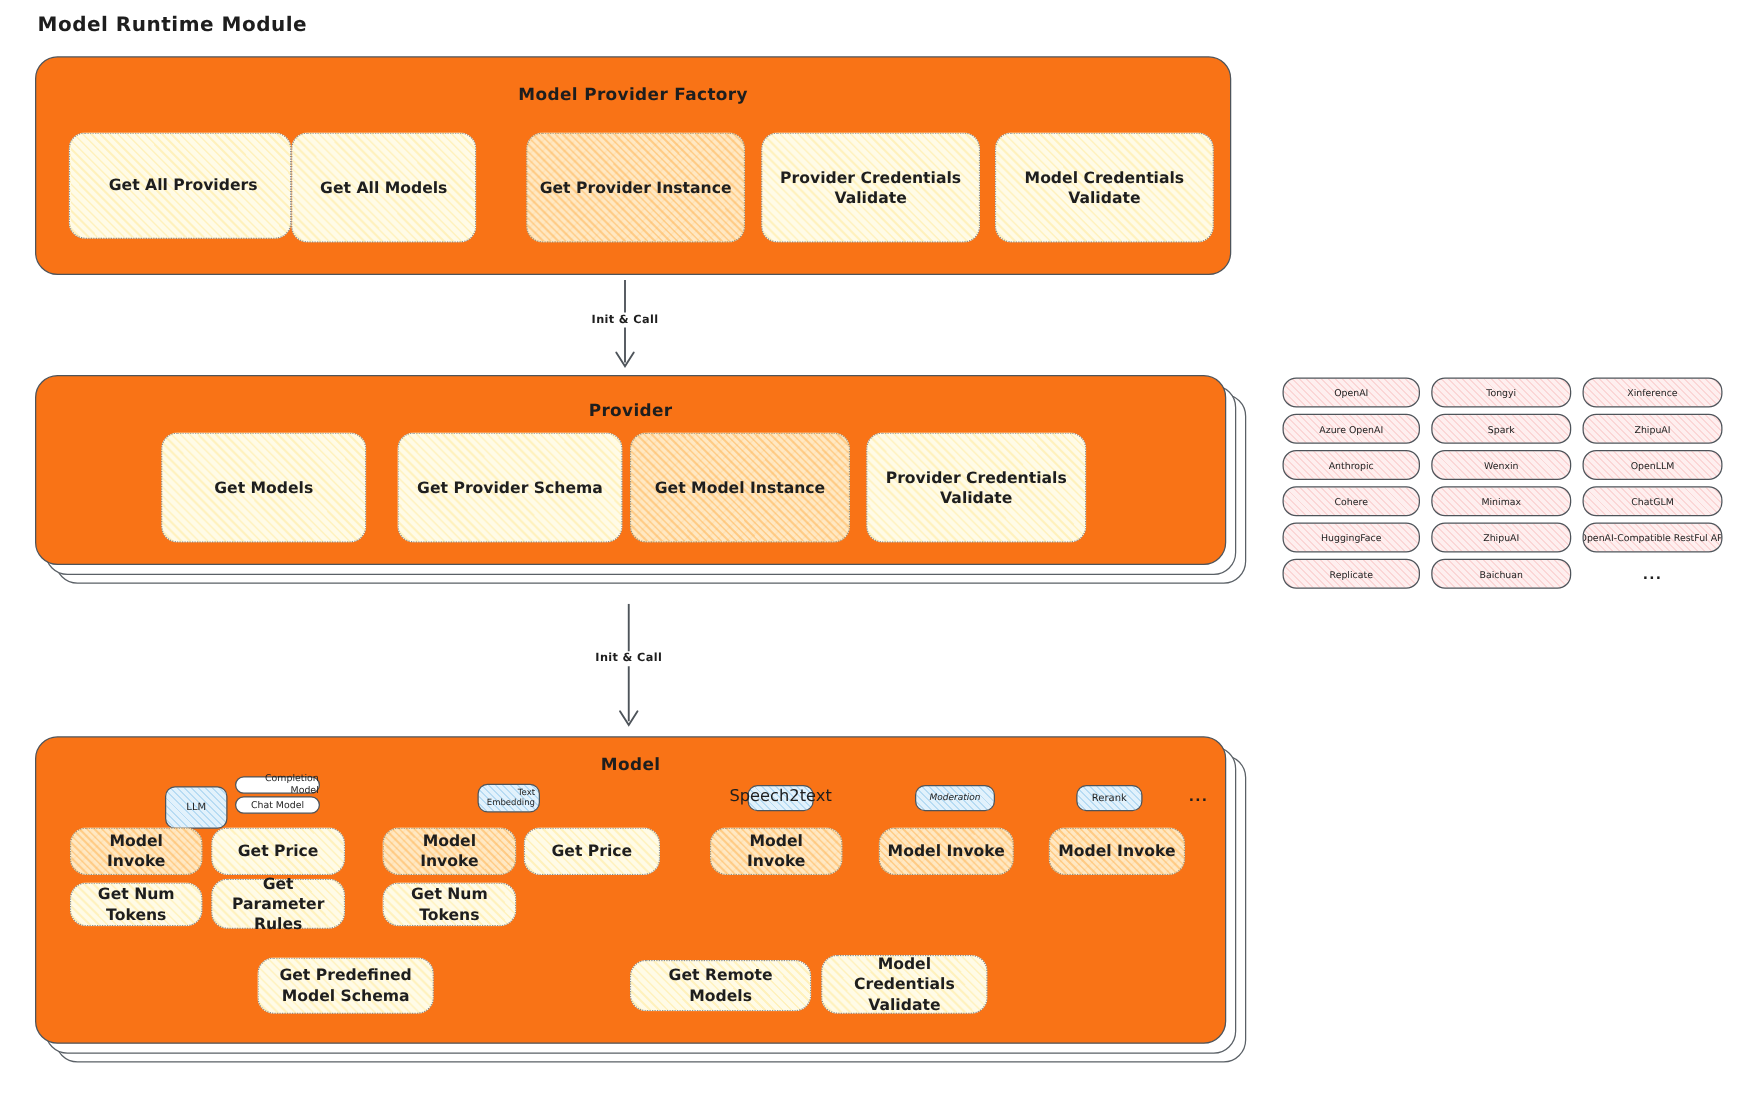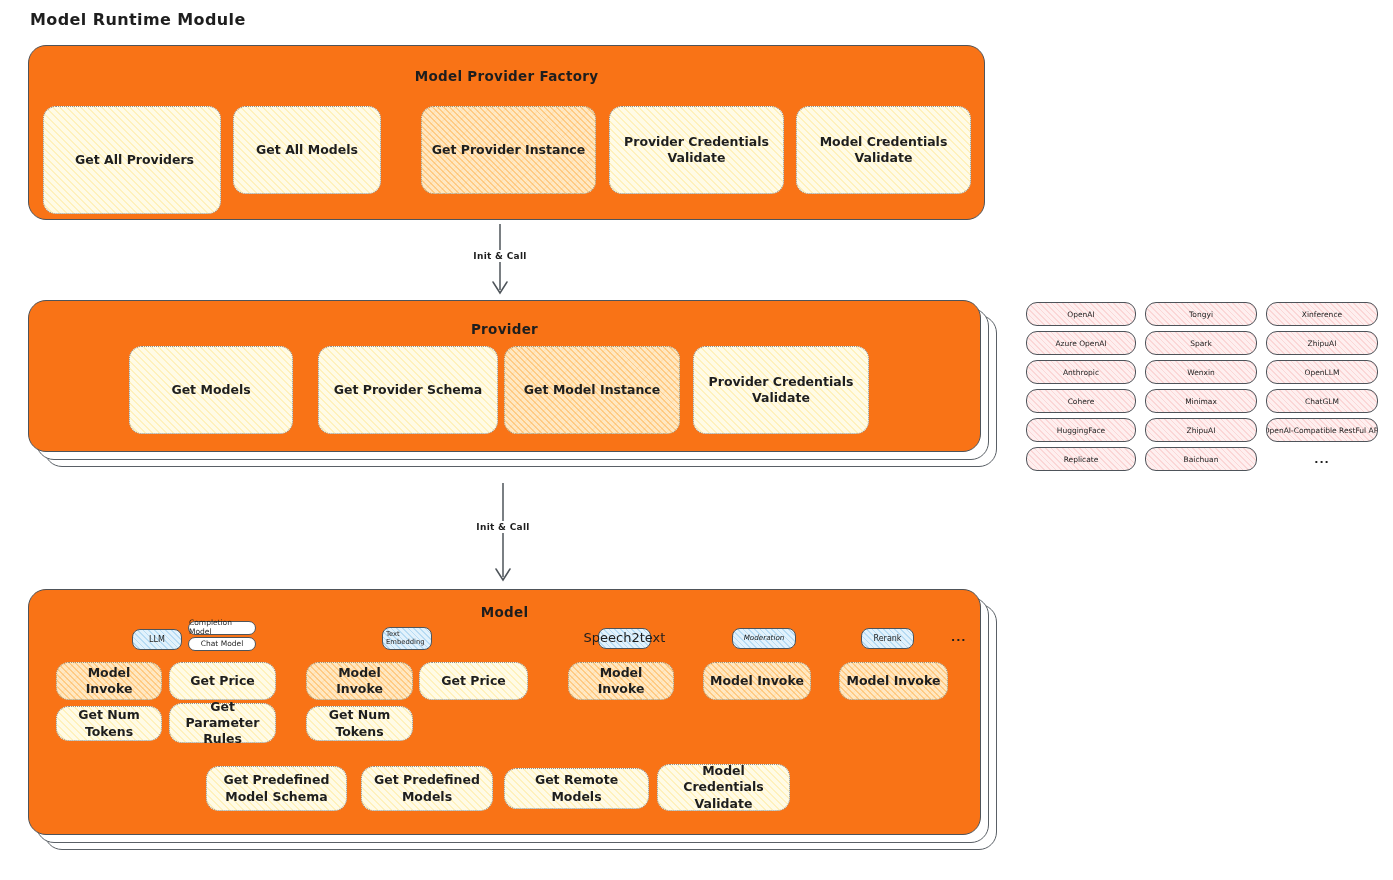--- a/index.html
+++ b/index.html
@@ -34,21 +34,21 @@
     background-color:#ffe9c4;
     background-image:
       repeating-linear-gradient(45deg, rgba(255,190,105,.7) 0px, rgba(255,190,105,.7) 1.4px, rgba(255,230,190,.45) 1.4px, rgba(255,230,190,.45) 4.2px),
       repeating-linear-gradient(135deg, rgba(255,200,125,.35) 0px, rgba(255,200,125,.35) 1px, rgba(255,236,205,.3) 1px, rgba(255,236,205,.3) 6px);
     border-color:#9a8succeed;
     border-color:#97917f;
   }
   
   .tag{
     position:absolute;box-sizing:border-box;border:1.4px solid #4e545a;border-radius:8px;
-    display:flex;align-items:center;justify-content:center;text-align:left;
+    display:flex;align-items:center;justify-content:center;text-align:right;
     font-size:8px;line-height:1.15;
     background-color:#e3f1fb;
     background-image:repeating-linear-gradient(45deg, rgba(140,198,235,.5) 0px, rgba(140,198,235,.5) 1.1px, rgba(225,242,252,.5) 1.1px, rgba(225,242,252,.5) 4px);
   }
   .tag.white{
     background:#ffffff;border-radius:7px;font-size:7.5px;border-width:1.3px;
   }
   
   .provider-grid{
     position:absolute;left:1026px;top:302px;z-index:2;
@@ -75,21 +75,21 @@
 </style>
 </head>
 <body>
 
 <div class="canvas">
 
   <div class="page-title">Model Runtime Module</div>
 
   <div class="frame" style="left:28px;top:45px;width:957px;height:175px;">
     <div class="frame-title" style="top:22px;">Model Provider Factory</div>
-    <div class="btn" style="left:14px;top:60px;width:178px;height:108px;padding-left:11px;">Get All Providers</div>
+    <div class="btn" style="left:26px;top:60px;width:178px;height:85px;padding-left:11px;">Get All Providers</div>
     <div class="btn" style="left:204px;top:60px;width:148px;height:88px;">Get All Models</div>
     <div class="btn highlight" style="left:392px;top:60px;width:175px;height:88px;">Get Provider Instance</div>
     <div class="btn" style="left:580px;top:60px;width:175px;height:88px;">Provider Credentials Validate</div>
     <div class="btn" style="left:767px;top:60px;width:175px;height:88px;">Model Credentials Validate</div>
   </div>
 
   <svg class="arrow" style="left:488px;top:224px;" width="24" height="72">
     <line x1="12" y1="0" x2="12" y2="66" stroke="#4e545a" stroke-width="1.5"></line>
     <path d="M5 58 L12 69 L19 58" fill="none" stroke="#4e545a" stroke-width="1.5" stroke-linecap="round"></path>
   </svg>
@@ -130,21 +130,21 @@
     <line x1="12" y1="0" x2="12" y2="94" stroke="#4e545a" stroke-width="1.5"></line>
     <path d="M5 86 L12 97 L19 86" fill="none" stroke="#4e545a" stroke-width="1.5" stroke-linecap="round"></path>
   </svg>
   <div class="arrow-label" style="left:503px;top:521px;">Init &amp; Call</div>
 
   <div class="stack" style="left:44px;top:604px;width:953px;height:246px;"></div>
   <div class="stack" style="left:36px;top:597px;width:953px;height:246px;"></div>
   <div class="frame" style="left:28px;top:589px;width:953px;height:246px;">
     <div class="frame-title" style="top:14px;">Model</div>
 
-    <div class="tag" style="left:103px;top:39px;width:50px;height:21px;">LLM</div>
+    <div class="tag" style="left:103px;top:39px;width:50px;height:34px;">LLM</div>
     <div class="tag white" style="left:159px;top:31px;width:68px;height:14px;">Completion Model</div>
     <div class="tag white" style="left:159px;top:47px;width:68px;height:14px;">Chat Model</div>
     <div class="tag" style="left:353px;top:37px;width:50px;height:23px;font-size:6.8px;padding:0 3px;">Text Embedding</div>
     <div class="tag" style="left:569px;top:38px;width:53px;height:21px;font-size:13px;">Speech2text</div>
     <div class="tag" style="left:703px;top:38px;width:64px;height:21px;font-size:7.2px;font-style:italic;">Moderation</div>
     <div class="tag" style="left:832px;top:38px;width:53px;height:21px;">Rerank</div>
     <div class="dots" style="left:922px;top:41px;">...</div>
 
     <div class="btn highlight" style="left:27px;top:72px;width:106px;height:38px;">Model Invoke</div>
     <div class="btn" style="left:140px;top:72px;width:107px;height:38px;">Get Price</div>
@@ -153,18 +153,17 @@
 
     <div class="btn highlight" style="left:277px;top:72px;width:107px;height:38px;">Model Invoke</div>
     <div class="btn" style="left:390px;top:72px;width:109px;height:38px;">Get Price</div>
     <div class="btn" style="left:277px;top:116px;width:107px;height:35px;">Get Num Tokens</div>
 
     <div class="btn highlight" style="left:539px;top:72px;width:106px;height:38px;">Model Invoke</div>
     <div class="btn highlight" style="left:674px;top:72px;width:108px;height:38px;">Model Invoke</div>
     <div class="btn highlight" style="left:810px;top:72px;width:109px;height:38px;">Model Invoke</div>
 
     <div class="btn" style="left:177px;top:176px;width:141px;height:45px;">Get Predefined Model Schema</div>
-    <div class="btn" style="left:332px;top:176px;width:132px;height:45px;">Get Predefined Models</div>
     <div class="btn" style="left:475px;top:178px;width:145px;height:41px;">Get Remote Models</div>
     <div class="btn" style="left:628px;top:174px;width:133px;height:47px;">Model Credentials Validate</div>
   </div>
 
 </div>
 
 </body></html>

